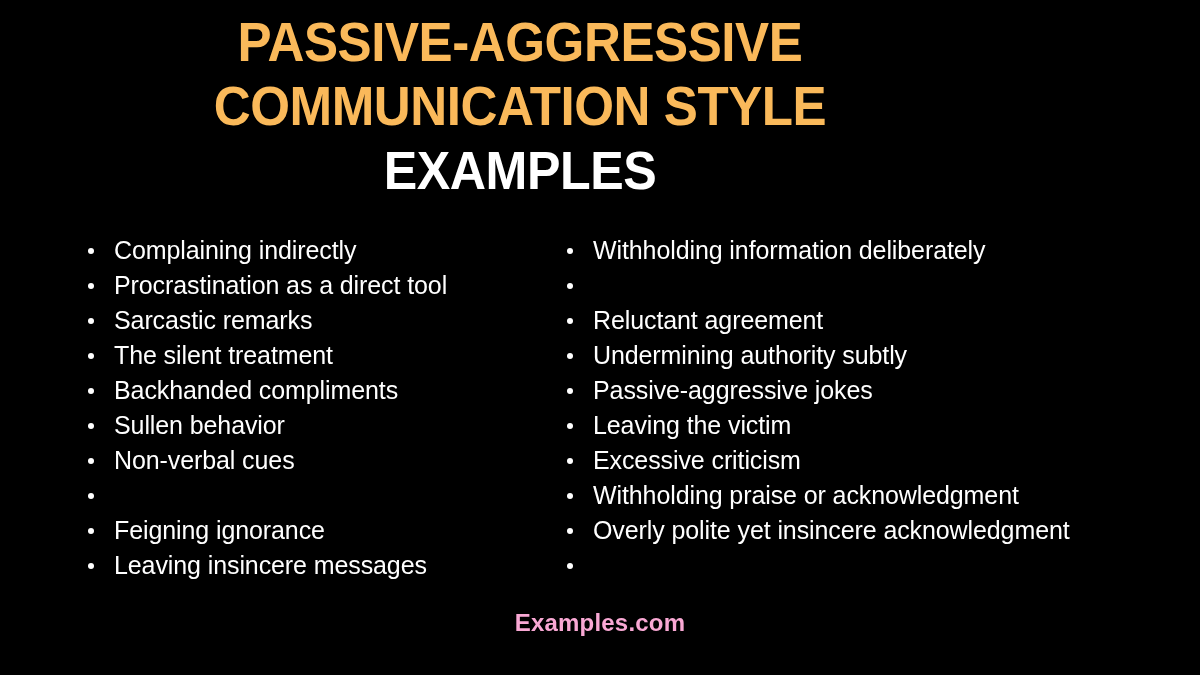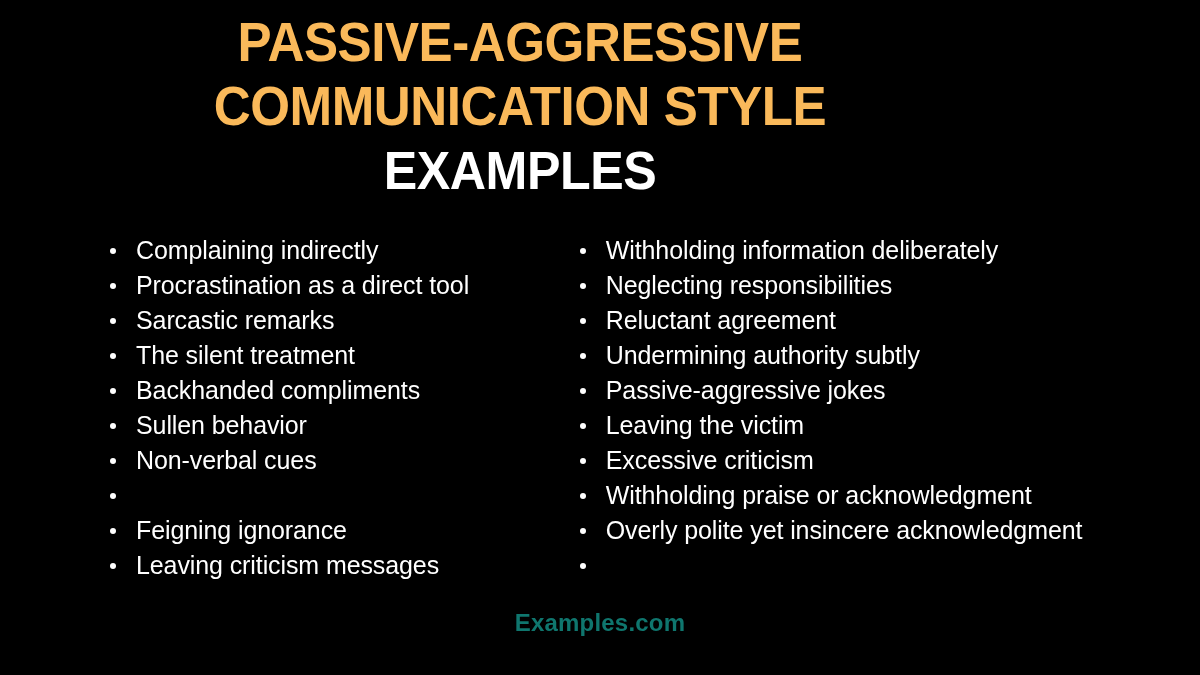--- a/index.html
+++ b/index.html
@@ -45,21 +45,21 @@
     top: 233px;
     left: 0;
     width: 1200px;
     display: flex;
     flex-direction: row;
     align-items: flex-start;
   }
   .col {
     box-sizing: border-box;
   }
-  .col-left  { width: 545px; padding-left: 84px; margin-left: 22px; }
+  .col-left  { width: 545px; padding-left: 84px; }
   .col-right { width: 655px; padding-left: 18px; }
 
   ul.bullets {
     list-style: none;
     margin: 0;
     padding: 0;
   }
   ul.bullets li {
     position: relative;
     color: #ffffff;
@@ -85,21 +85,21 @@
     display: inline-block;
   }
 
   
   .brand {
     position: absolute;
     left: 0;
     top: 608px;
     width: 1200px;
     text-align: center;
-    color: #0f766e;
+    color: #f9a8d4;
     font-family: "Liberation Sans", "DejaVu Sans", sans-serif;
     font-weight: 700;
     font-size: 24px;
     line-height: 30px;
     letter-spacing: 0.2px;
   }
 </style>
 </head>
 <body>
 
@@ -117,28 +117,28 @@
       <ul class="bullets">
         <li><span class="dot"></span><span class="txt">Complaining indirectly</span></li>
         <li><span class="dot"></span><span class="txt">Procrastination as a direct tool</span></li>
         <li><span class="dot"></span><span class="txt">Sarcastic remarks</span></li>
         <li><span class="dot"></span><span class="txt">The silent treatment</span></li>
         <li><span class="dot"></span><span class="txt">Backhanded compliments</span></li>
         <li><span class="dot"></span><span class="txt">Sullen behavior</span></li>
         <li><span class="dot"></span><span class="txt">Non-verbal cues</span></li>
         <li><span class="dot"></span></li>
         <li><span class="dot"></span><span class="txt">Feigning ignorance</span></li>
-        <li><span class="dot"></span><span class="txt">Leaving criticism messages</span></li>
+        <li><span class="dot"></span><span class="txt">Leaving insincere messages</span></li>
       </ul>
     </div>
 
     <div class="col col-right">
       <ul class="bullets">
         <li><span class="dot"></span><span class="txt">Withholding information deliberately</span></li>
-        <li><span class="dot"></span><span class="txt">Neglecting responsibilities</span></li>
+        <li><span class="dot"></span></li>
         <li><span class="dot"></span><span class="txt">Reluctant agreement</span></li>
         <li><span class="dot"></span><span class="txt">Undermining authority subtly</span></li>
         <li><span class="dot"></span><span class="txt">Passive-aggressive jokes</span></li>
         <li><span class="dot"></span><span class="txt">Leaving the victim</span></li>
         <li><span class="dot"></span><span class="txt">Excessive criticism</span></li>
         <li><span class="dot"></span><span class="txt">Withholding praise or acknowledgment</span></li>
         <li><span class="dot"></span><span class="txt">Overly polite yet insincere acknowledgment</span></li>
         <li><span class="dot"></span></li>
       </ul>
     </div>

